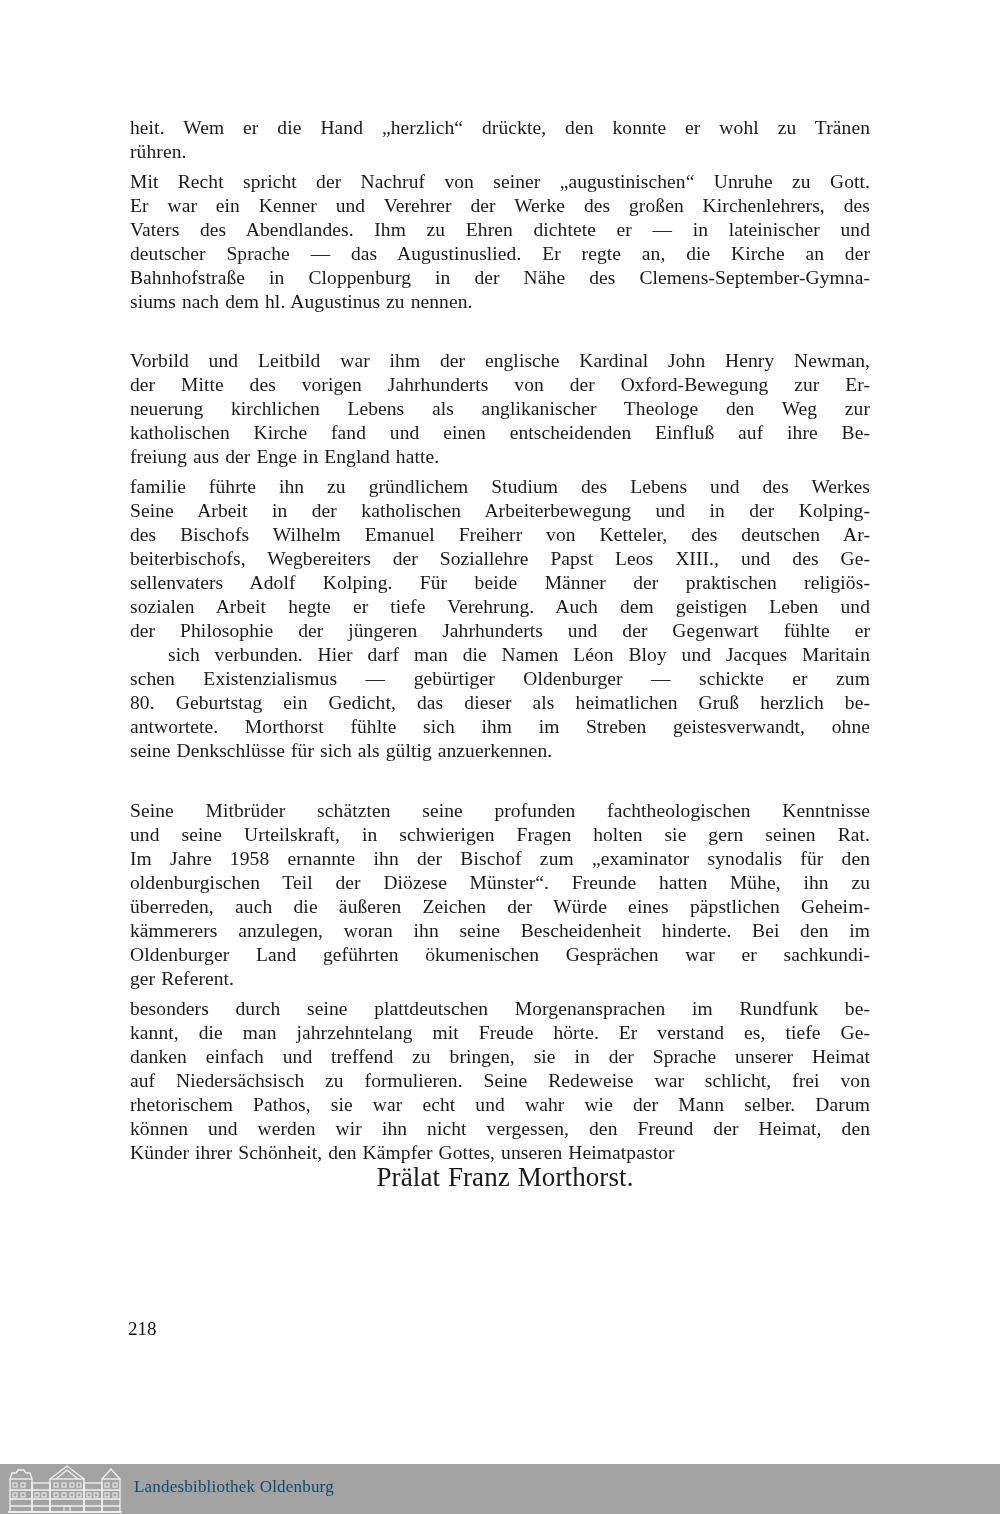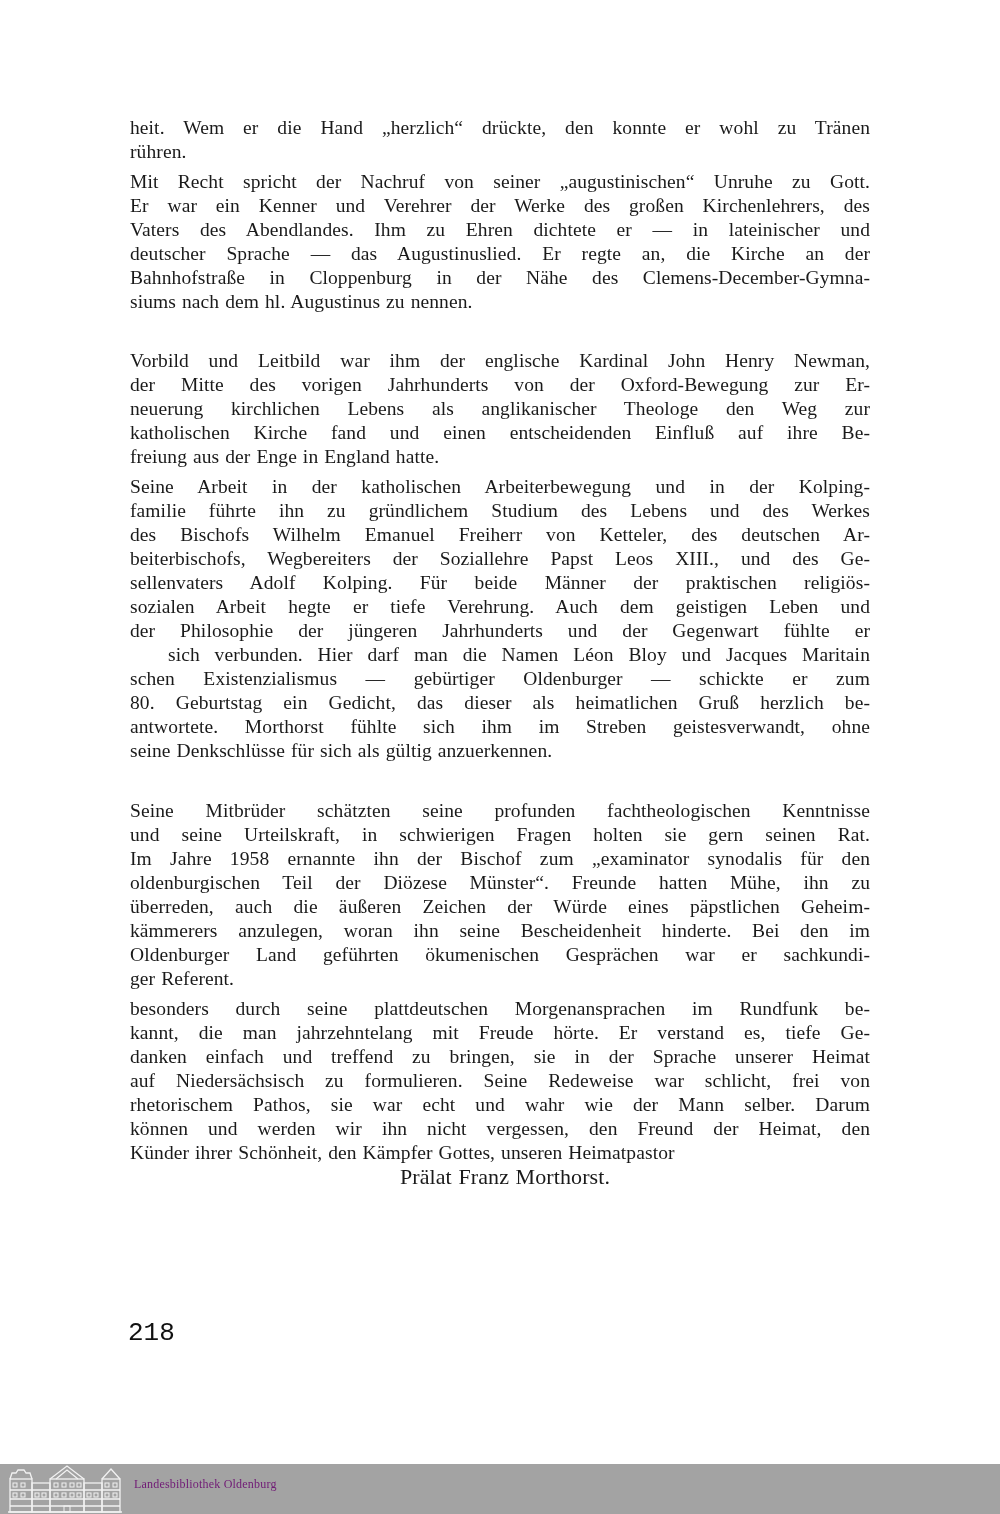--- a/index.html
+++ b/index.html
@@ -36,30 +36,30 @@
       white-space: nowrap;
       overflow: visible;
     }
     .line.last {
       text-align-last: left;
     }
     .signature {
       display: block;
       text-align: center;
       margin-top: 0;
-      font-size: 22px;
+      font-size: 27px;
       line-height: 24px;
       padding-left: 10px;
     }
     .page-number {
       position: absolute;
       left: 128px;
       top: 1318px;
-      font-size: 26px;
-      font-family: Liberation Mono, monospace;
+      font-size: 19px;
+      font-family: Liberation Serif, serif;
       color: #111;
     }
     .footer-bar {
       position: absolute;
       left: 0;
       top: 1464px;
       width: 1000px;
       height: 50px;
       background: #a3a3a3;
     }
@@ -68,51 +68,51 @@
       left: 6px;
       top: 1px;
       width: 118px;
       height: 49px;
     }
     .footer-label {
       position: absolute;
       left: 134px;
       top: 13px;
       font-family: "Liberation Serif", "DejaVu Serif", serif;
-      font-size: 12px;
-      color: #701a75;
+      font-size: 17px;
+      color: #0c4a6e;
       letter-spacing: 0.2px;
     }
   </style>
 </head>
 <body>
 
 <div class="page-text">
   <p class="para">
     <span class="line" style="display: block;">heit. Wem er die Hand „herzlich“ drückte, den konnte er wohl zu Tränen</span>
     <span class="line last" style="display: block;">rühren.</span>
   </p>
   <p class="para">
     <span class="line" style="display: block;">Mit Recht spricht der Nachruf von seiner „augustinischen“ Unruhe zu Gott.</span>
     <span class="line" style="display: block;">Er war ein Kenner und Verehrer der Werke des großen Kirchenlehrers, des</span>
     <span class="line" style="display: block;">Vaters des Abendlandes. Ihm zu Ehren dichtete er — in lateinischer und</span>
     <span class="line" style="display: block;">deutscher Sprache — das Augustinuslied. Er regte an, die Kirche an der</span>
-    <span class="line" style="display: block;">Bahnhofstraße in Cloppenburg in der Nähe des Clemens-December-Gymna-</span>
+    <span class="line" style="display: block;">Bahnhofstraße in Cloppenburg in der Nähe des Clemens-September-Gymna-</span>
     <span class="line last" style="display: block;">siums nach dem hl. Augustinus zu nennen.</span>
   </p>
   <p class="para">
     <span class="line" style="display: block; margin-top: 35px;">Vorbild und Leitbild war ihm der englische Kardinal John Henry Newman,</span>
     <span class="line" style="display: block;">der Mitte des vorigen Jahrhunderts von der Oxford-Bewegung zur Er-</span>
     <span class="line" style="display: block;">neuerung kirchlichen Lebens als anglikanischer Theologe den Weg zur</span>
     <span class="line" style="display: block;">katholischen Kirche fand und einen entscheidenden Einfluß auf ihre Be-</span>
     <span class="line last" style="display: block;">freiung aus der Enge in England hatte.</span>
   </p>
   <p class="para">
+    <span class="line" style="display: block;">familie führte ihn zu gründlichem Studium des Lebens und des Werkes</span>
     <span class="line" style="display: block;">Seine Arbeit in der katholischen Arbeiterbewegung und in der Kolping-</span>
-    <span class="line" style="display: block;">familie führte ihn zu gründlichem Studium des Lebens und des Werkes</span>
     <span class="line" style="display: block;">des Bischofs Wilhelm Emanuel Freiherr von Ketteler, des deutschen Ar-</span>
     <span class="line" style="display: block;">beiterbischofs, Wegbereiters der Soziallehre Papst Leos XIII., und des Ge-</span>
     <span class="line" style="display: block;">sellenvaters Adolf Kolping. Für beide Männer der praktischen religiös-</span>
     <span class="line" style="display: block;">sozialen Arbeit hegte er tiefe Verehrung. Auch dem geistigen Leben und</span>
     <span class="line" style="display: block;">der Philosophie der jüngeren Jahrhunderts und der Gegenwart fühlte er</span>
     <span class="line" style="display: block; margin-left: 38px;">sich verbunden. Hier darf man die Namen Léon Bloy und Jacques Maritain</span>
     <span class="line" style="display: block;">schen Existenzialismus — gebürtiger Oldenburger — schickte er zum</span>
     <span class="line" style="display: block;">80. Geburtstag ein Gedicht, das dieser als heimatlichen Gruß herzlich be-</span>
     <span class="line" style="display: block;">antwortete. Morthorst fühlte sich ihm im Streben geistesverwandt, ohne</span>
     <span class="line last" style="display: block;">seine Denkschlüsse für sich als gültig anzuerkennen.</span>

